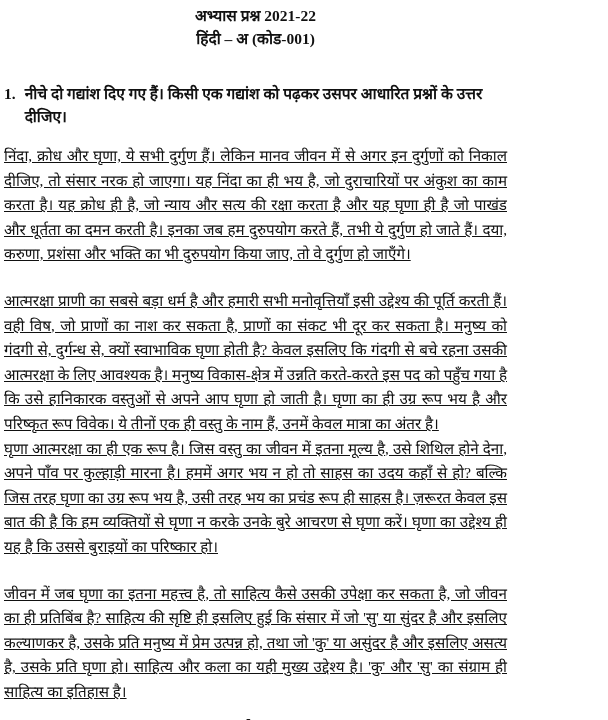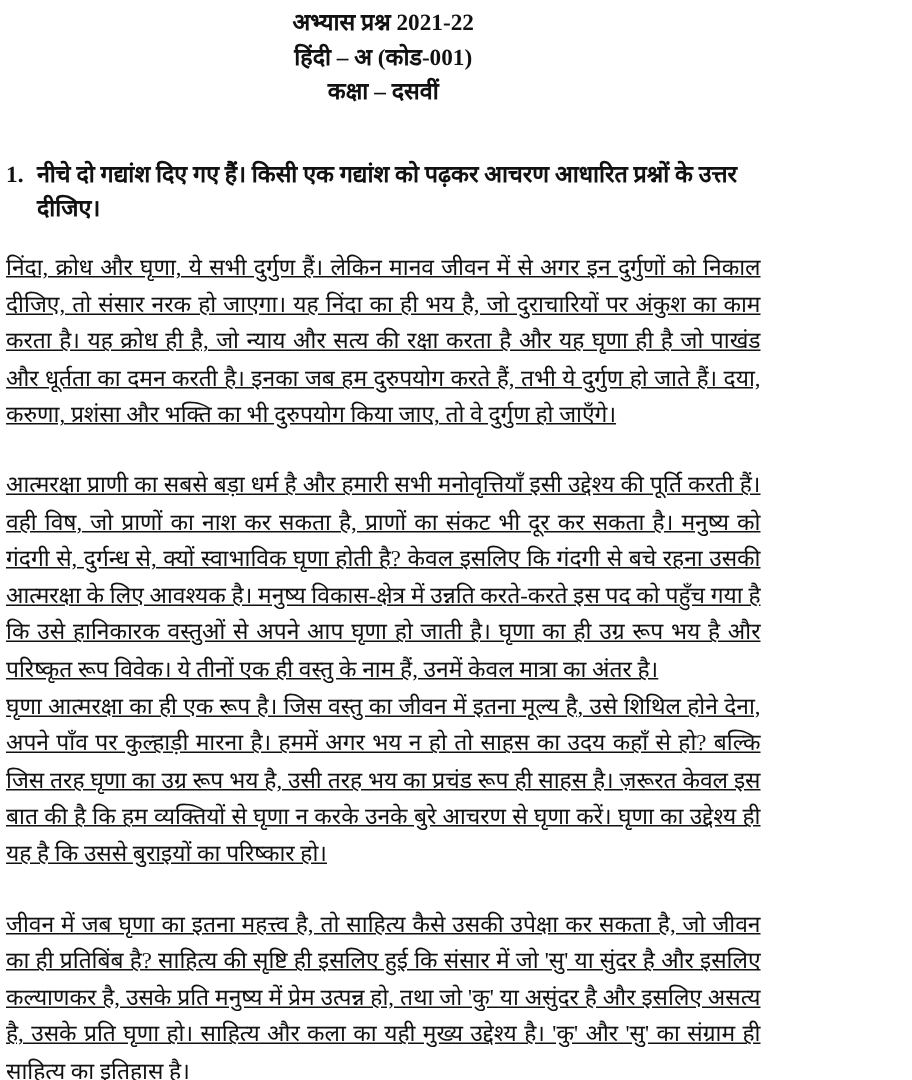--- a/index.html
+++ b/index.html
@@ -69,26 +69,25 @@
   }
 </style>
 </head>
 <body>
 
 <div class="page">
 
   <header class="paper-header">
     <div class="h-line">अभ्यास प्रश्न 2021-22</div>
     <div class="h-line">हिंदी – अ (कोड-001)</div>
-    <div class="h-line">कक्षा – दसवीं</div>
   </header>
 
   <div class="question">
     <span class="q-num">1.</span>
-    <span class="q-text">नीचे दो गद्यांश दिए गए हैं। किसी एक गद्यांश को पढ़कर आचरण आधारित प्रश्नों के उत्तर दीजिए।</span>
+    <span class="q-text">नीचे दो गद्यांश दिए गए हैं। किसी एक गद्यांश को पढ़कर उसपर आधारित प्रश्नों के उत्तर दीजिए।</span>
   </div>
 
   <div class="passage">
     <p class="para first">निंदा, क्रोध और घृणा, ये सभी दुर्गुण हैं। लेकिन मानव जीवन में से अगर इन दुर्गुणों को निकाल दीजिए, तो संसार नरक हो जाएगा। यह निंदा का ही भय है, जो दुराचारियों पर अंकुश का काम करता है। यह क्रोध ही है, जो न्याय और सत्य की रक्षा करता है और यह घृणा ही है जो पाखंड और धूर्तता का दमन करती है। इनका जब हम दुरुपयोग करते हैं, तभी ये दुर्गुण हो जाते हैं। दया, करुणा, प्रशंसा और भक्ति का भी दुरुपयोग किया जाए, तो वे दुर्गुण हो जाएँगे।</p>
     <p class="para">आत्मरक्षा प्राणी का सबसे बड़ा धर्म है और हमारी सभी मनोवृत्तियाँ इसी उद्देश्य की पूर्ति करती हैं। वही विष, जो प्राणों का नाश कर सकता है, प्राणों का संकट भी दूर कर सकता है। मनुष्य को गंदगी से, दुर्गन्ध से, क्यों स्वाभाविक घृणा होती है? केवल इसलिए कि गंदगी से बचे रहना उसकी आत्मरक्षा के लिए आवश्यक है। मनुष्य विकास-क्षेत्र में उन्नति करते-करते इस पद को पहुँच गया है कि उसे हानिकारक वस्तुओं से अपने आप घृणा हो जाती है। घृणा का ही उग्र रूप भय है और परिष्कृत रूप विवेक। ये तीनों एक ही वस्तु के नाम हैं, उनमें केवल मात्रा का अंतर है।</p>
     <p class="para tight-before">घृणा आत्मरक्षा का ही एक रूप है। जिस वस्तु का जीवन में इतना मूल्य है, उसे शिथिल होने देना, अपने पाँव पर कुल्हाड़ी मारना है। हममें अगर भय न हो तो साहस का उदय कहाँ से हो? बल्कि जिस तरह घृणा का उग्र रूप भय है, उसी तरह भय का प्रचंड रूप ही साहस है। ज़रूरत केवल इस बात की है कि हम व्यक्तियों से घृणा न करके उनके बुरे आचरण से घृणा करें। घृणा का उद्देश्य ही यह है कि उससे बुराइयों का परिष्कार हो।</p>
     <p class="para">जीवन में जब घृणा का इतना महत्त्व है, तो साहित्य कैसे उसकी उपेक्षा कर सकता है, जो जीवन का ही प्रतिबिंब है? साहित्य की सृष्टि ही इसलिए हुई कि संसार में जो 'सु' या सुंदर है और इसलिए कल्याणकर है, उसके प्रति मनुष्य में प्रेम उत्पन्न हो, तथा जो 'कु' या असुंदर है और इसलिए असत्य है, उसके प्रति घृणा हो। साहित्य और कला का यही मुख्य उद्देश्य है। 'कु' और 'सु' का संग्राम ही साहित्य का इतिहास है।</p>
     <p class="author">- प्रेमचंद</p>
   </div>
 

